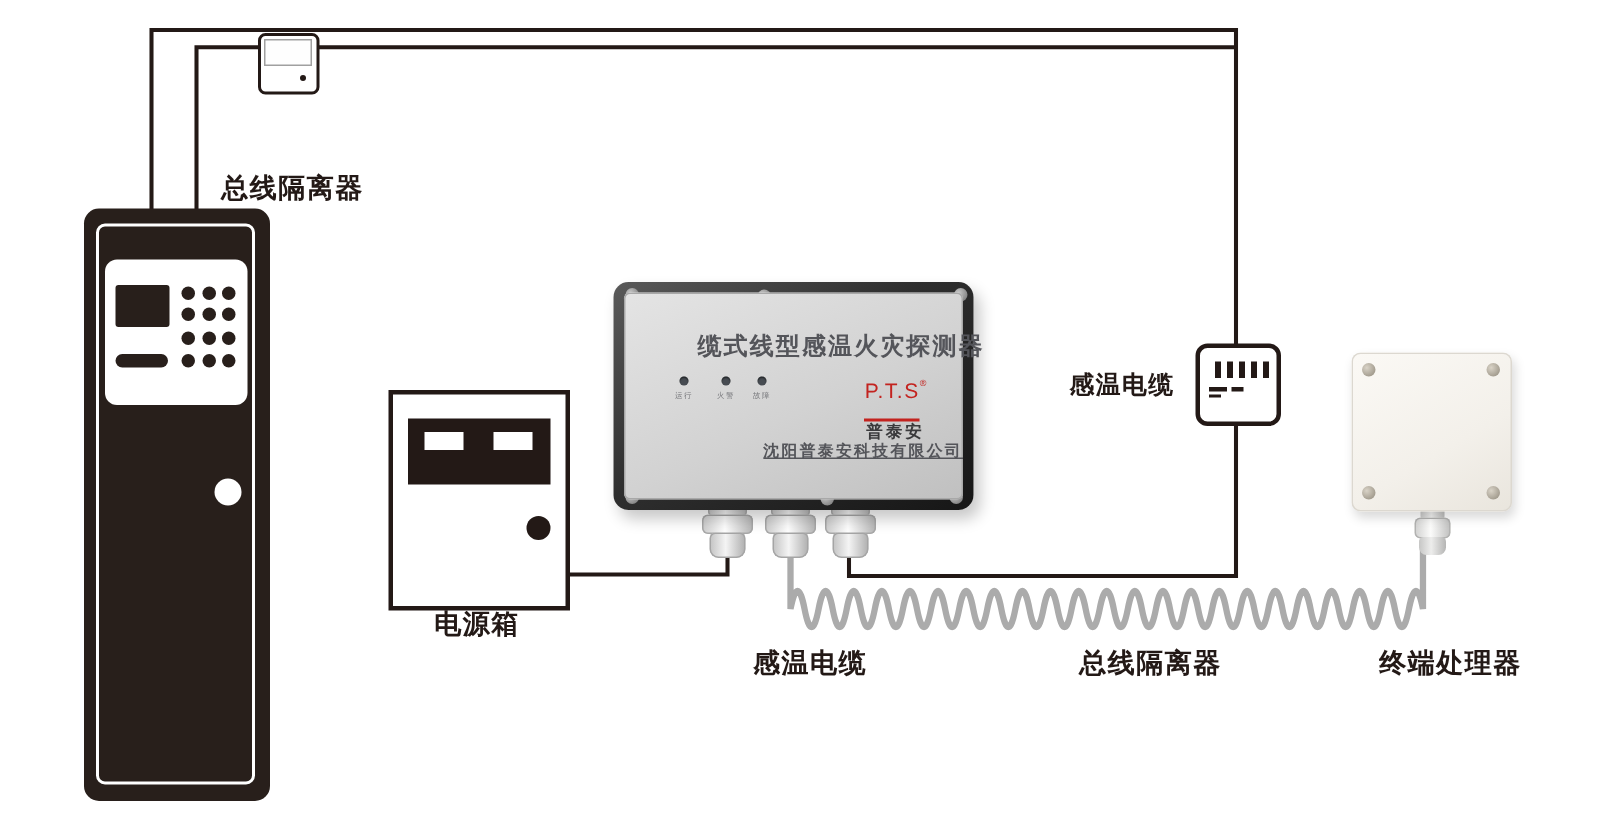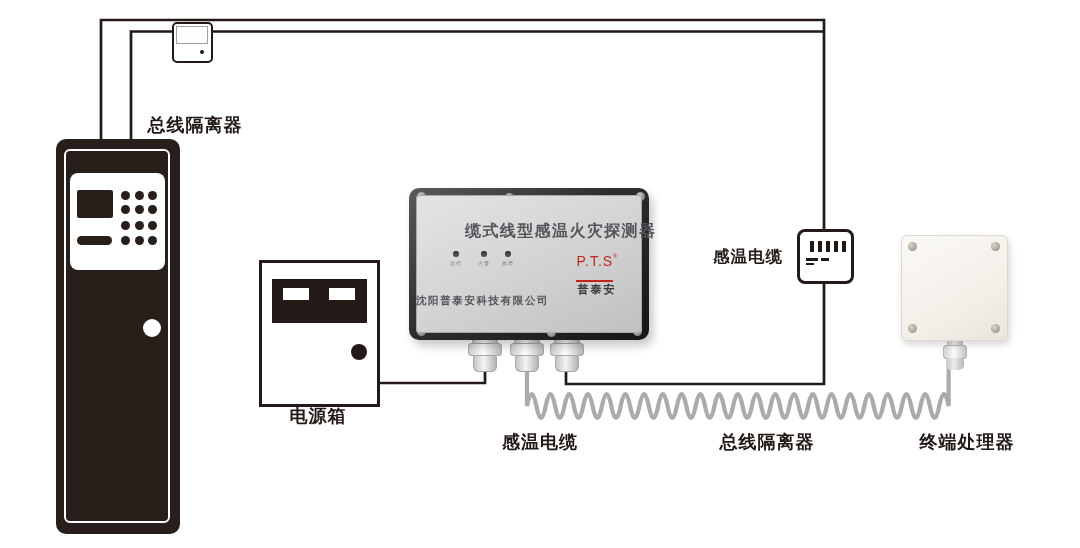--- a/index.html
+++ b/index.html
@@ -41,21 +41,21 @@
   .detector-title{left:0;top:26px;width:100%;text-align:left;padding-left:23px;box-sizing:border-box;
     font-size:16px;font-weight:600;letter-spacing:1.4px;color:#54555a;margin-left:26px;}
   .led{position:absolute;top:56px;width:24px;text-align:center;}
   .led-dot{width:6px;height:6px;border-radius:50%;background:#474c52;margin:0 auto;box-shadow:inset 0 1px 1px rgba(0,0,0,.5);}
   .led-label{font-size:5px;color:#77787c;margin-top:3px;letter-spacing:1px;white-space:nowrap;}
   .brand{left:148px;top:58px;width:66px;text-align:center;line-height:1;}
   .brand-name{display:inline-block;color:#c3231f;font-weight:normal;font-size:14px;letter-spacing:1px;
     border-bottom:2px solid #c3231f;padding-bottom:12px;}
   .brand-reg{font-size:6px;color:#c3231f;vertical-align:top;}
   .brand-sub{margin-top:2px;font-size:11px;font-weight:bold;color:#3a3a3c;letter-spacing:2px;}
-  .company{left:0;top:99px;width:100%;text-align:left;font-size:10.5px;font-weight:600;letter-spacing:1.6px;color:#54555a;}
+  .company{left:0;top:99px;width:100%;text-align:right;font-size:10.5px;font-weight:600;letter-spacing:1.6px;color:#54555a;text-decoration:underline;}
 
   
   .gland{width:34px;height:38px;z-index:1;}
   .gland .g1{position:absolute;left:4px;top:0;width:26px;height:9px;border-radius:3px;
     background:linear-gradient(90deg,#c6c6c6,#fafafa 45%,#b8b8b8);box-shadow:inset 0 0 0 1px #adadad;}
   .gland .g2{position:absolute;left:0;top:8px;width:34px;height:13px;border-radius:4px;
     background:linear-gradient(90deg,#cccccc,#ffffff 45%,#b5b5b5);box-shadow:inset 0 0 0 1px #a8a8a8;}
   .gland .g3{position:absolute;left:5px;top:20px;width:24px;height:17px;border-radius:4px 4px 6px 6px;
     background:linear-gradient(90deg,#c2c2c2,#f4f4f4 45%,#aeaeae);box-shadow:inset 0 0 0 1px #a5a5a5;}
 

